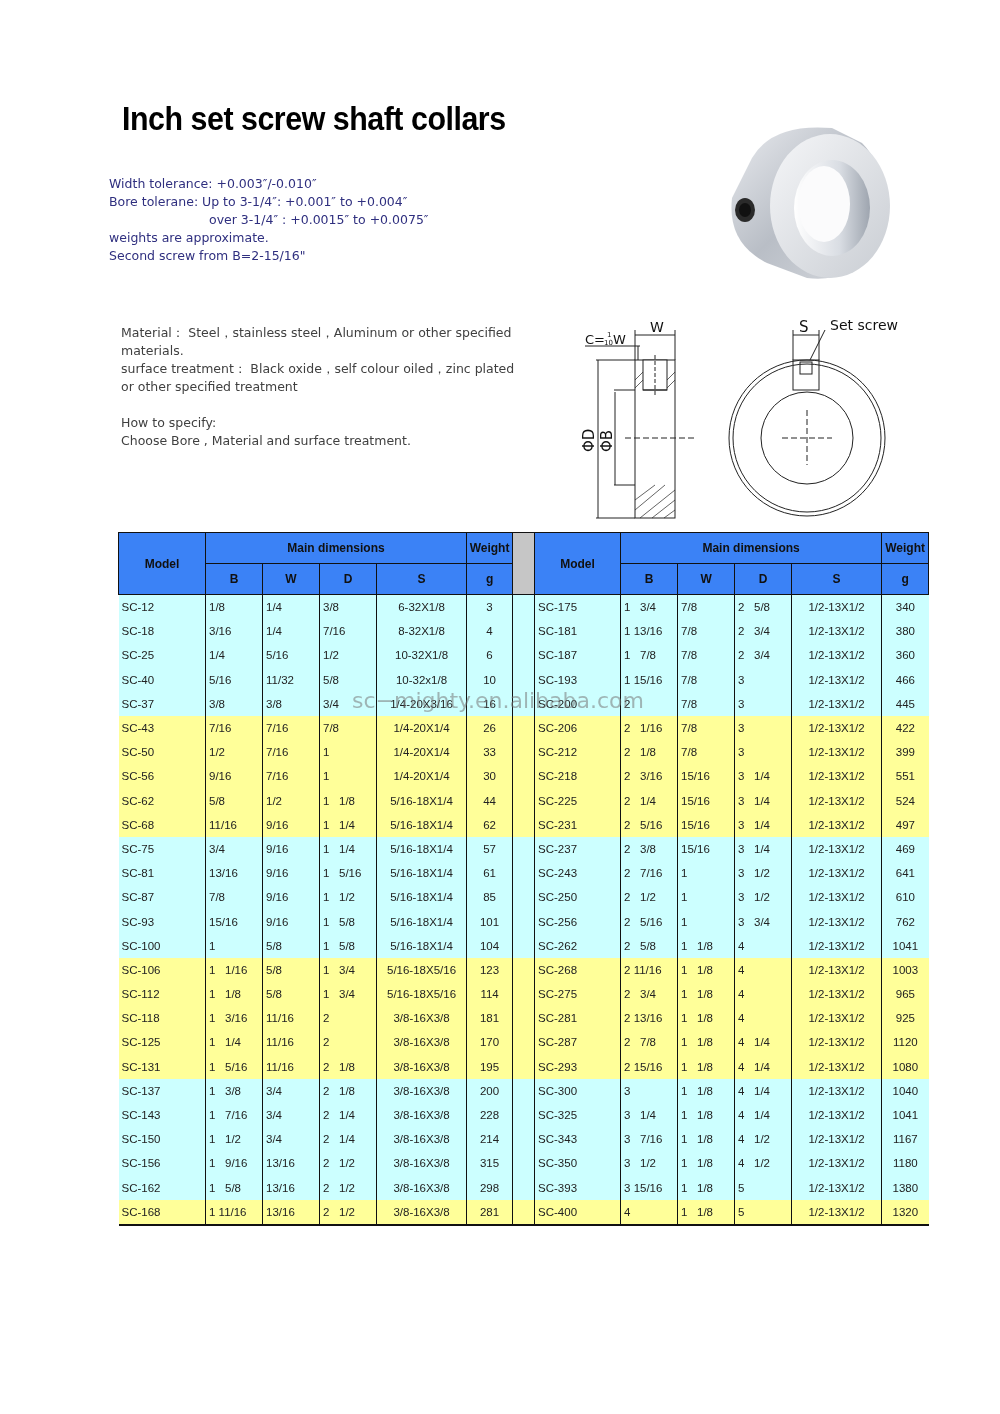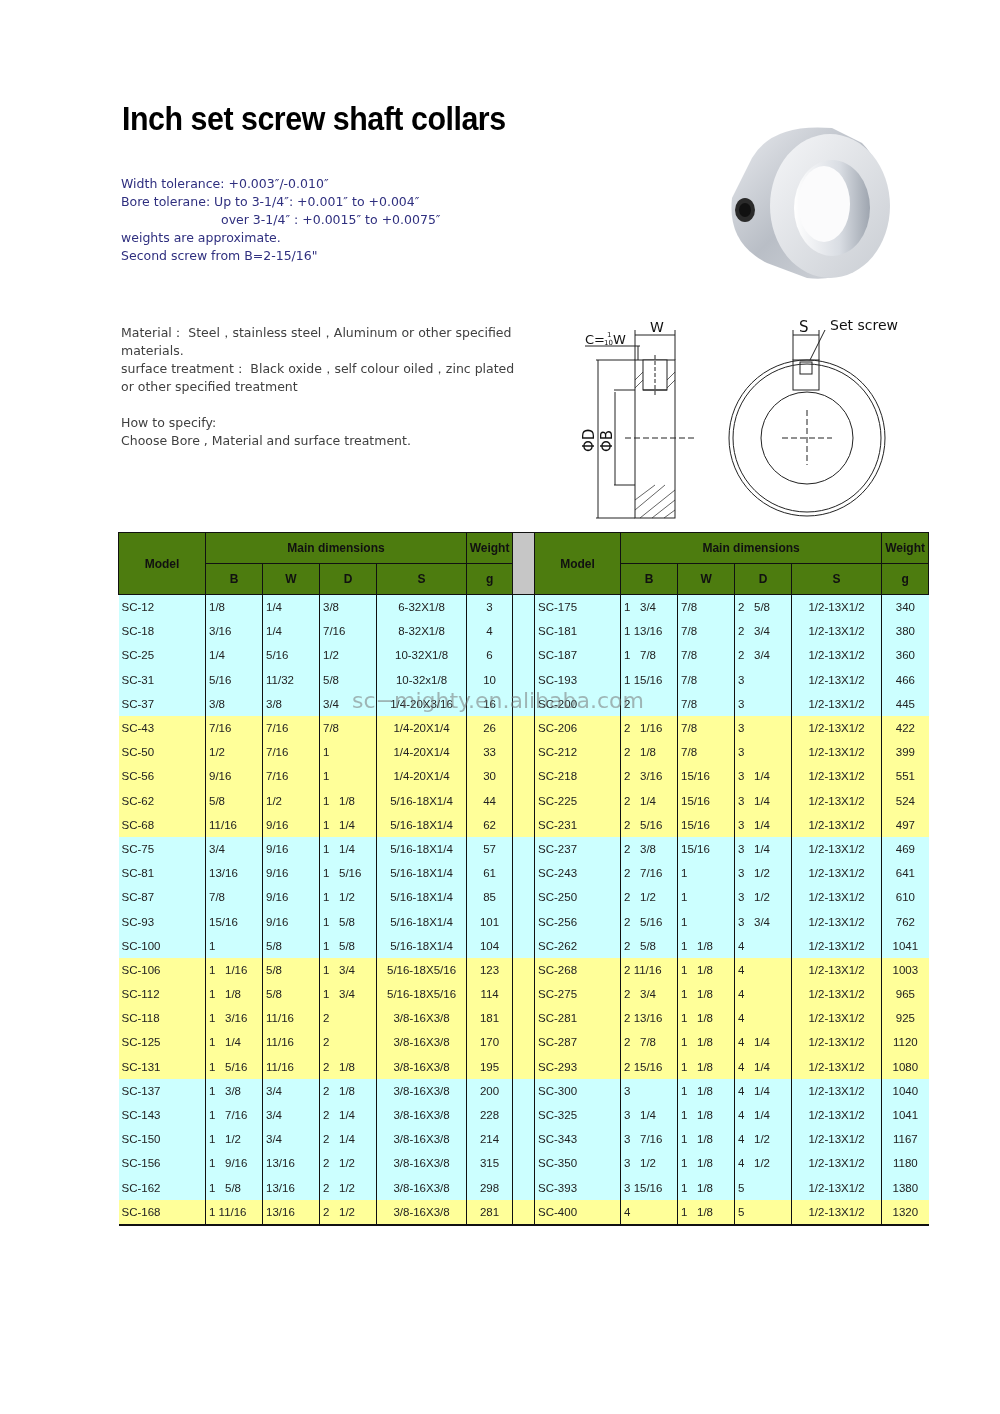--- a/index.html
+++ b/index.html
@@ -1,27 +1,27 @@
 <!DOCTYPE html>
 <html><head>
 <meta charset="utf-8">
 <style>
   html, body { margin:0; padding:0; background:#ffffff; }
   body { width:1000px; height:1414px; position:relative; overflow:hidden; font-family:"Liberation Sans", sans-serif; }
   .title { position:absolute; left:122px; top:100px; font-family:"Liberation Sans", sans-serif; font-weight:bold; font-size:33px; color:#000; letter-spacing:-0.5px; transform:scaleX(0.92); transform-origin:left top; white-space:nowrap; }
-  .notes { position:absolute; left:121px; top:175px; color:#2f2f7f; font-size:12.5px; line-height:18px; font-family:"DejaVu Sans", sans-serif; }
+  .notes { position:absolute; left:109px; top:175px; color:#2f2f7f; font-size:12.5px; line-height:18px; font-family:"DejaVu Sans", sans-serif; }
   .notes div { white-space:nowrap; }
   .indent { padding-left:100px; }
   .material { position:absolute; left:121px; top:324px; width:400px; color:#404040; font-size:12.5px; line-height:18px; font-family:"DejaVu Sans", sans-serif; }
   .material .gap { height:18px; }
   .photo { position:absolute; left:712px; top:118px; width:200px; height:170px; }
   .drawing { position:absolute; left:570px; top:310px; width:340px; height:220px; }
 
   .tbl { position:absolute; left:118px; top:532px; width:811px; border-collapse:collapse; table-layout:fixed; font-family:"Liberation Sans", sans-serif; font-size:11.5px; color:#222; }
-  .tbl th { background:#4d7c0f; font-weight:bold; font-size:12px; color:#111; border:1.5px solid #111; padding:0; }
+  .tbl th { background:#3b82f6; font-weight:bold; font-size:12px; color:#111; border:1.5px solid #111; padding:0; }
   .tbl th.top { height:30px; }
   .tbl th.sub { height:30px; }
   .tbl td { height:24.2px; padding:0 0 0 3px; white-space:pre; border-left:1.5px solid #111; border-right:1.5px solid #111; }
   .tbl td.c { text-align:center; padding:0; }
   .tbl td.gapc { border-left:1.5px solid #111; border-right:1.5px solid #111; }
   .tbl tr.cyan td { background:#ccffff; }
   .tbl tr.yellow td { background:#ffff99; }
   .tbl tr.last td { border-bottom:2px solid #111; }
   .tbl th.gaph { background:#c6c6c6; }
   .tbl td.first { border-left:none; }
@@ -208,21 +208,21 @@
         <td class="c">6</td>
         <td class="gapc"></td>
         <td>SC-187</td>
         <td>1   7/8</td>
         <td>7/8</td>
         <td>2   3/4</td>
         <td class="c">1/2-13X1/2</td>
         <td class="lastcol c">360</td>
       </tr>
       <tr class="cyan">
-        <td class="first">SC-31</td>
+        <td class="first">SC-40</td>
         <td>5/16</td>
         <td>11/32</td>
         <td>5/8</td>
         <td class="c">10-32x1/8</td>
         <td class="c">10</td>
         <td class="gapc"></td>
         <td>SC-193</td>
         <td>1 15/16</td>
         <td>7/8</td>
         <td>3</td>

